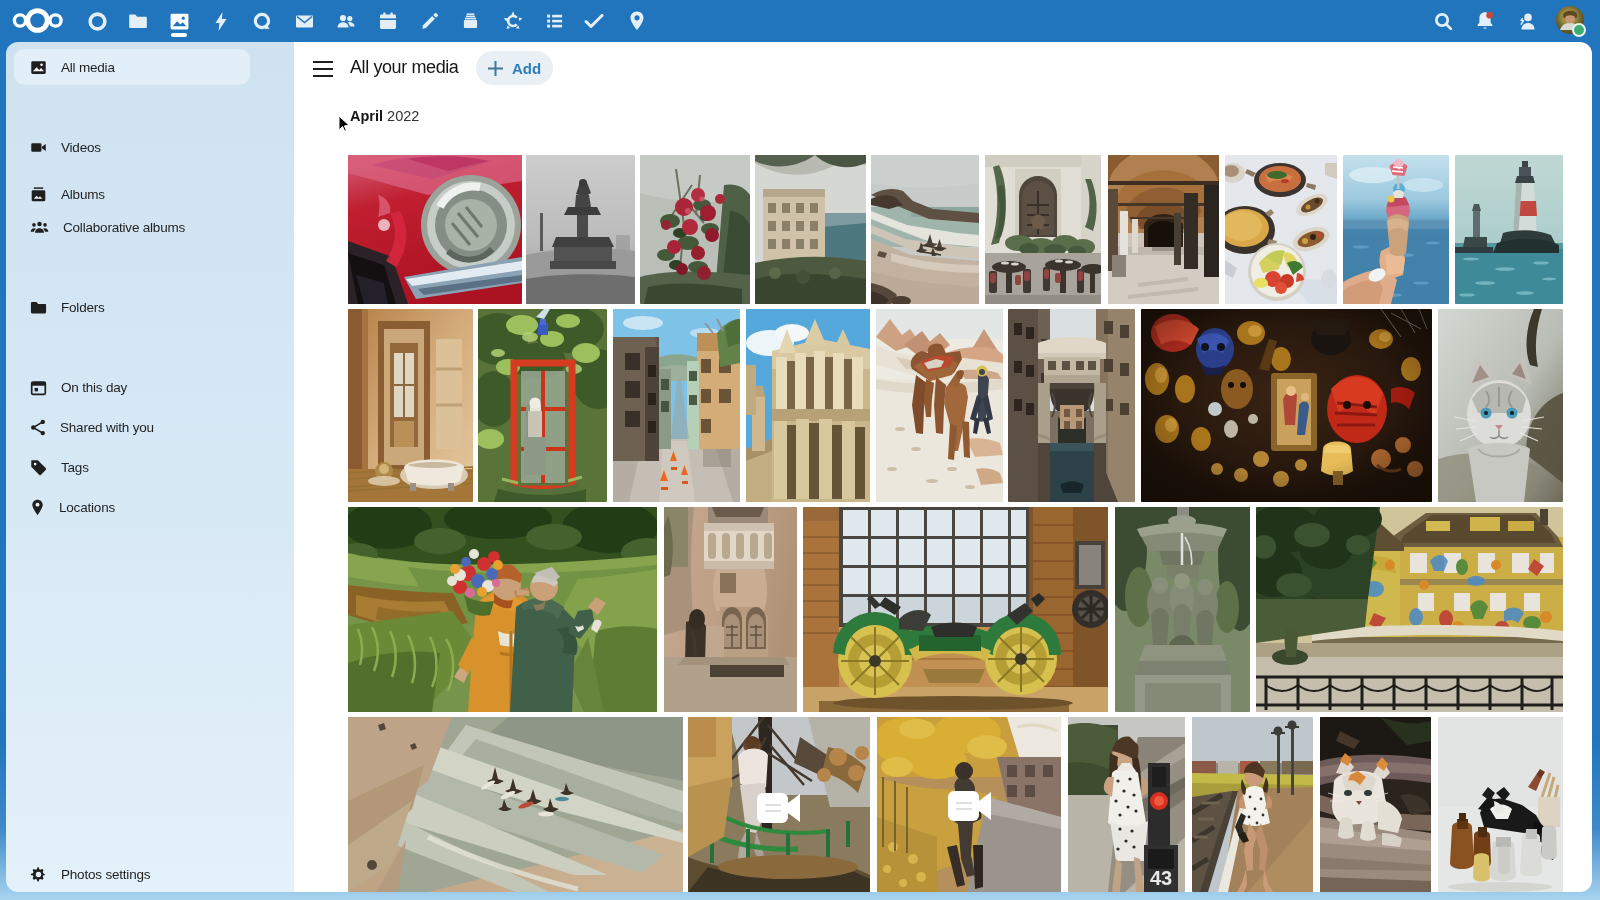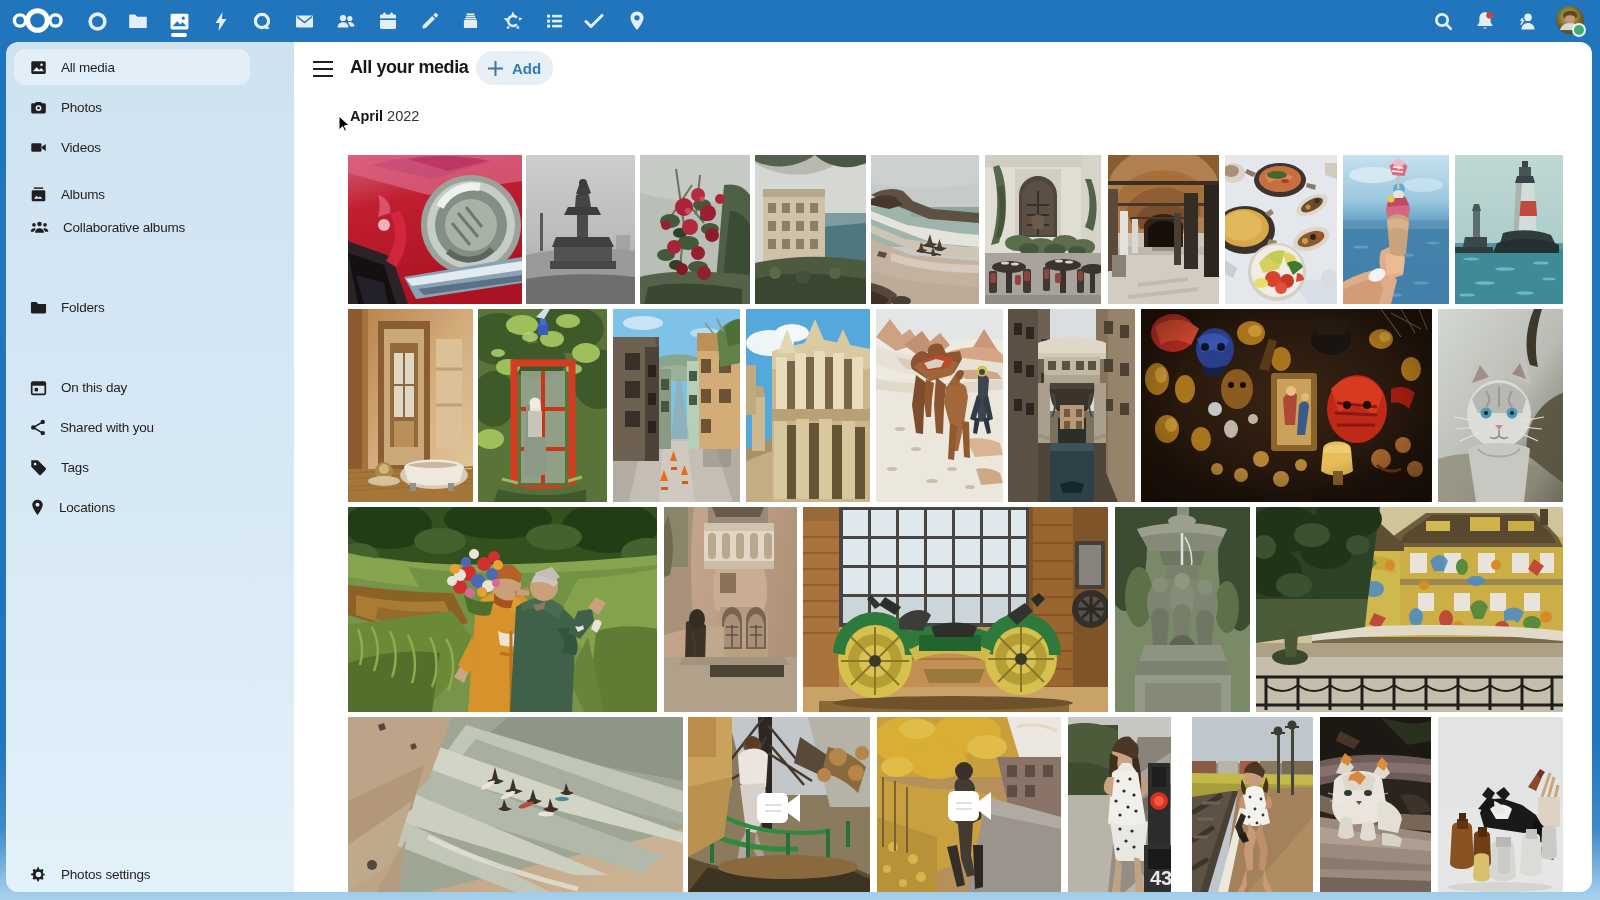--- a/index.html
+++ b/index.html
@@ -171,28 +171,20 @@
 <div class="shell">
 <div class="sidebar">
 <div class="ni sel" style="top:7px">
         <svg width="17" height="17" viewBox="0 0 20 20">
           <rect x="1.5" y="2.5" width="17" height="15" rx="1.6" fill="#1f1f1f"></rect>
           <path d="M3.5 14.5l4.3-4.8 3 3.2 2.2-2.3 3.5 3.9z" fill="#fff"></path>
           <circle cx="13.6" cy="6.8" r="1.5" fill="#fff"></circle>
         </svg>
         <span>All media</span>
       </div>
-<div class="ni" style="top:47px">
-        <svg width="17" height="17" viewBox="0 0 20 20">
-          <path d="M7 3.5 5.8 5H3a1.6 1.6 0 0 0-1.6 1.6v8.8A1.6 1.6 0 0 0 3 17h14a1.6 1.6 0 0 0 1.6-1.6V6.6A1.6 1.6 0 0 0 17 5h-2.8L13 3.5z" fill="#1f1f1f"></path>
-          <circle cx="10" cy="10.7" r="3.4" fill="#e9f2f9"></circle>
-          <circle cx="10" cy="10.7" r="1.7" fill="#1f1f1f"></circle>
-        </svg>
-        <span>Photos</span>
-      </div>
 <div class="ni" style="top:87px">
         <svg width="17" height="17" viewBox="0 0 20 20">
           <rect x="1.5" y="5" width="12" height="10" rx="1.6" fill="#1f1f1f"></rect>
           <path d="M14 9l4.5-3v8L14 11z" fill="#1f1f1f"></path>
         </svg>
         <span>Videos</span>
       </div>
 <div class="ni" style="top:134px">
         <svg width="17" height="17" viewBox="0 0 20 20">
           <path d="M4.5 1.5h11v2h-11z" fill="#1f1f1f" opacity=".85"></path>
@@ -256,21 +248,21 @@
         <span>Photos settings</span>
       </div>
 </div>
 <div class="main" id="main">
 
 <svg width="22" height="18" style="position:absolute;left:18px;top:18px">
         <g stroke="#1f1f1f" stroke-width="2.2">
           <path d="M1 2h20M1 9h20M1 16h20"></path>
         </g>
       </svg>
-<div style="position:absolute;left:56px;top:15px;font-size:18px;letter-spacing:-.4px;font-weight:bold;color:#171717">All your media</div>
+<div style="position:absolute;left:56px;top:15px;font-size:18px;letter-spacing:-.4px;font-weight:normal;color:#171717">All your media</div>
 <div style="position:absolute;left:182px;top:9px;width:77px;height:34px;border-radius:17px;background:#e8eff5;display:flex;align-items:center;justify-content:center;color:#2f7cb8;font-weight:bold;font-size:15px"><svg width="15" height="15" style="margin-right:9px">
           <path d="M7.5 0v15M0 7.5h15" stroke="#41759b" stroke-width="2"></path>
         </svg>Add</div>
 <div style="position:absolute;left:56px;top:66px;font-size:14.5px;color:#161616"><b>April</b> <span style="color:#333">2022</span></div>
 <svg width="12" height="18" style="position:absolute;left:44px;top:73px">
         <path d="M1 1v14l3.6-3.4 2 4.6 1.8-.8-2-4.5 4.6-.6z" fill="#000" stroke="#fff" stroke-width="1"></path>
       </svg>
 <div style="position:absolute;left:1328px;top:16px;width:6px;height:82px;border-radius:3px;background:#c6c6c6"></div>
 
 <div class="tile" style="left:54px;top:113px;width:174px;height:149px">
@@ -1449,21 +1441,21 @@
             <circle cx="26" cy="166" r="4"></circle>
           </g>
 <path d="M6 60v70M18 64v70M30 70v66" stroke="#7a6230" stroke-width="2"></path>
 </svg>
 <svg class="vicon" style="left:71px;top:72px" viewBox="0 0 44 34">
           <rect x="0" y="2" width="31" height="30" rx="6" fill="#fff"></rect>
           <path d="M31 12l12-9v28l-12-9z" fill="#fff"></path>
           <path d="M8 14h16M8 20h16" stroke="#e0e0dc" stroke-width="2"></path>
         </svg>
       </div>
-<div class="tile" style="left:774px;top:675px;width:103px;height:175px">
+<div class="tile" style="left:774px;top:675px;width:117px;height:175px">
 <svg width="117" height="175" viewBox="0 0 117 175">
 <rect width="117" height="175" fill="#b8b4a8"></rect>
 <path d="M0 0h117v34H0z" fill="#c6c6c2"></path>
 <path d="M0 8h50v70H0z" fill="#3e4c30"></path>
 <path d="M0 8c16-4 34-2 50 6l-6 40c-14-8-30-10-44-8z" fill="#4c5c3a"></path>
 <path d="M70 20h47v60L60 60z" fill="#8a8478"></path>
 <path d="M117 26l-60 40 4 10 56-34zM117 44l-54 44 4 8 50-36z" fill="#a8a296"></path>
 <path d="M50 80l67-40v80l-60 55H40z" fill="#958f83"></path>
 <path d="M60 90l57-30v16l-54 32z" fill="#6e6a5e"></path>
 <path d="M52 110l65-40v12l-62 42z" fill="#7c7668"></path>

